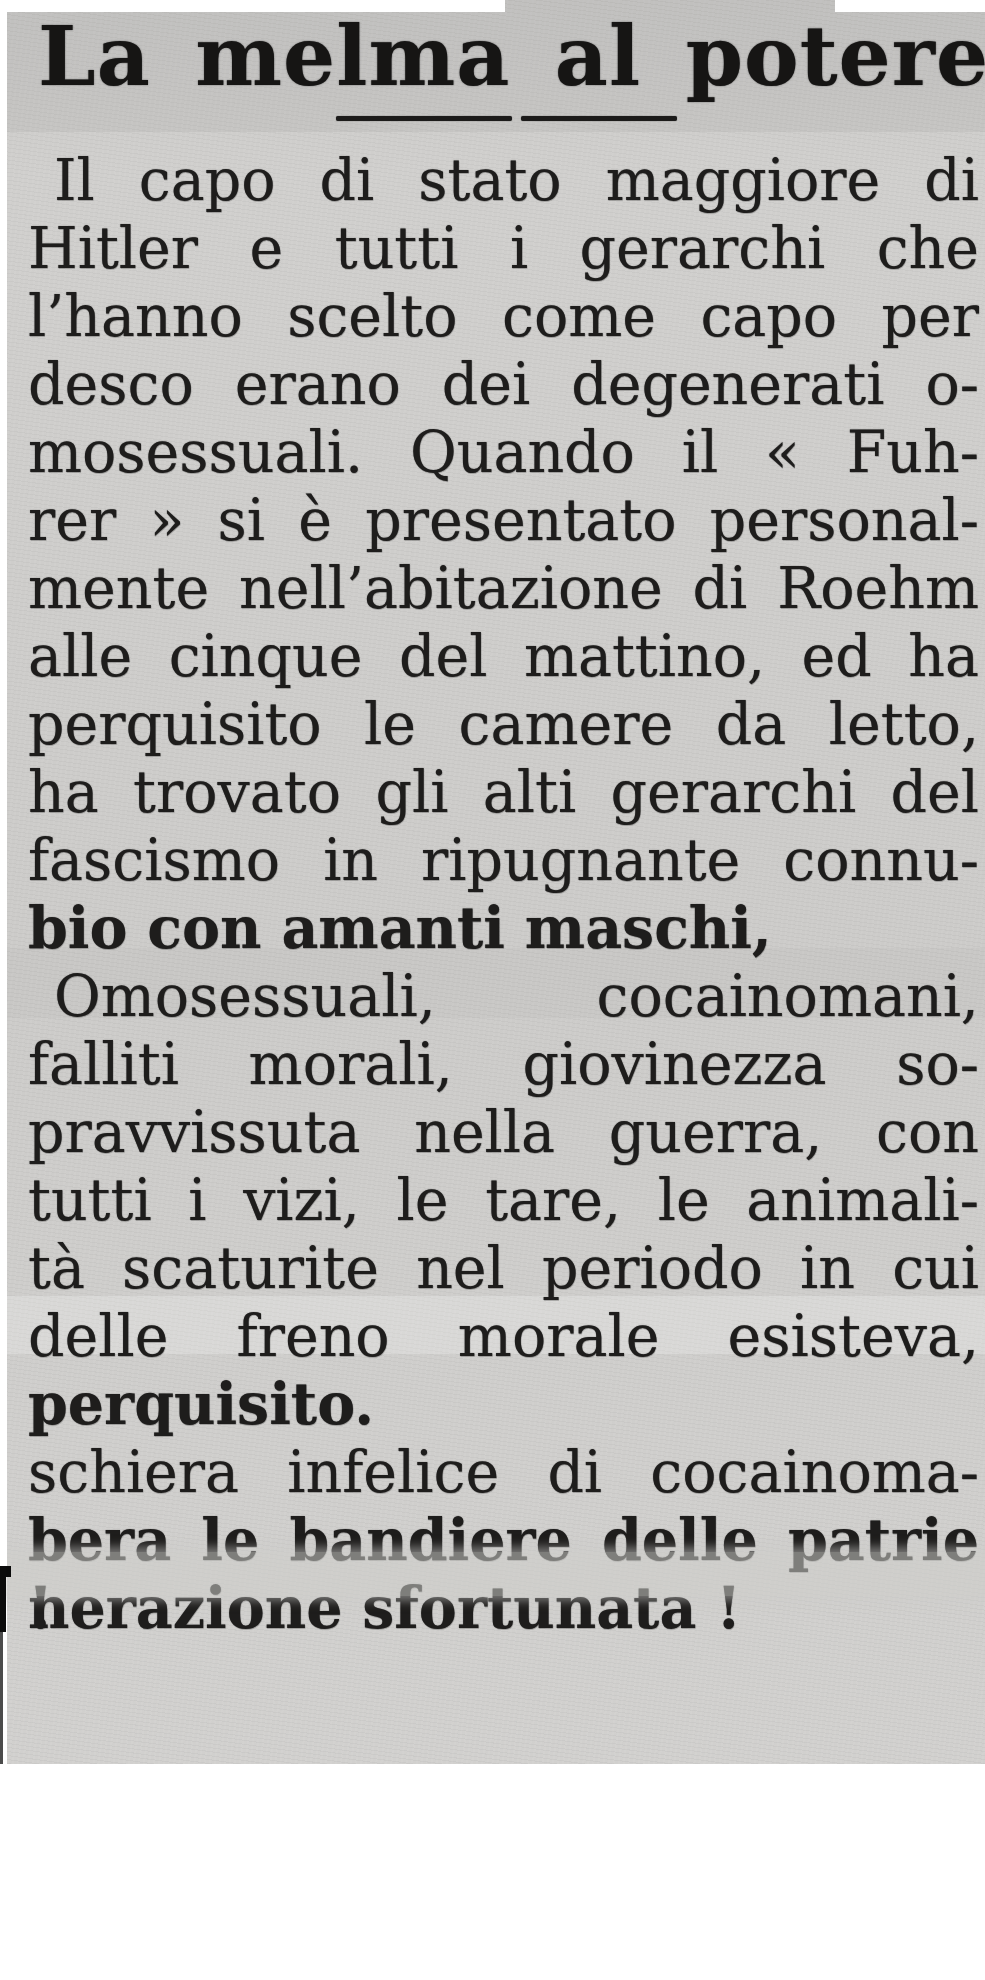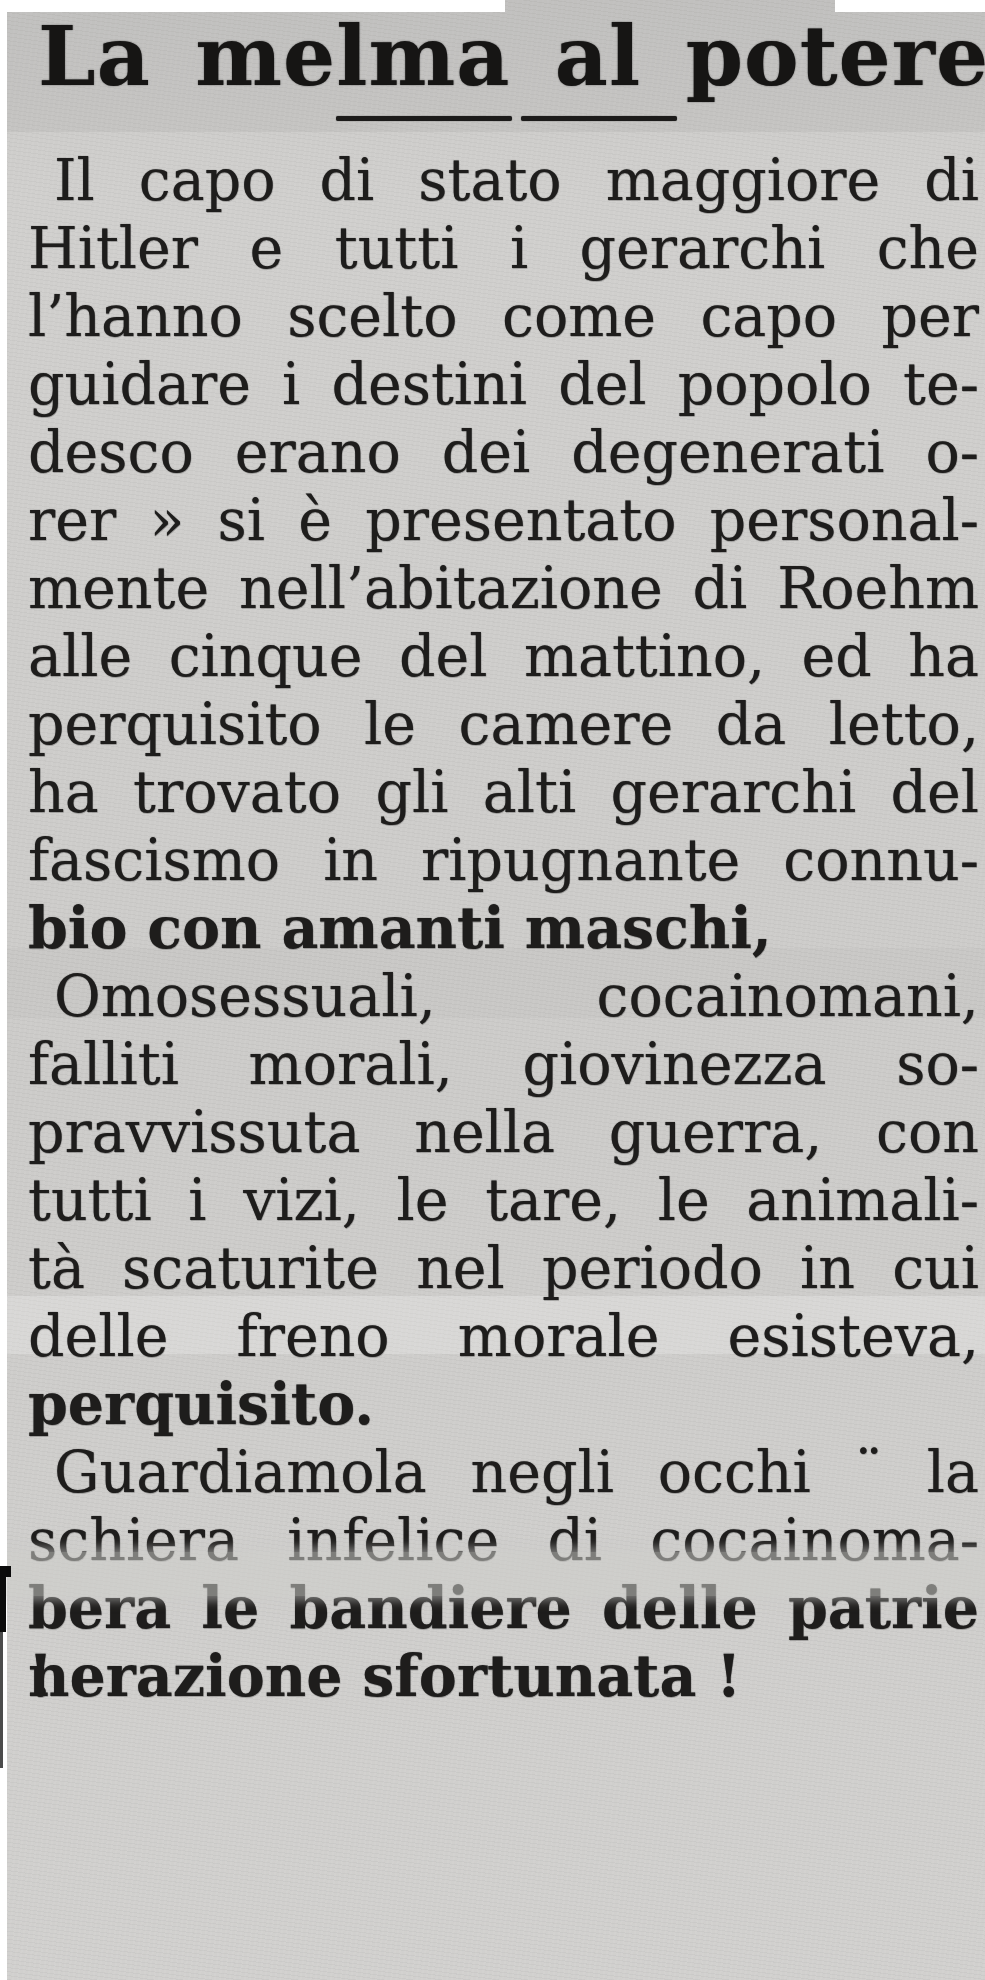--- a/index.html
+++ b/index.html
@@ -1,19 +1,19 @@
 <!DOCTYPE html>
 <html><head>
 <meta charset="utf-8">
 <style>
   html, body { margin: 0; padding: 0; background: #ffffff; }
   .page {
     position: relative;
     width: 985px;
-    height: 1980px;
+    height: 1764px;
     overflow: hidden;
     background: #ffffff;
     font-family: "DejaVu Serif", "Liberation Serif", serif;
   }
   
   .paper {
     position: absolute;
     left: 7px; top: 0; right: 0; bottom: 0;
     background-color: #cecdcb;
     background-image:
@@ -87,37 +87,36 @@
 
   <div class="text-layer">
     <h1 class="title">La melma al potere</h1>
     <div class="rule rule-left"></div>
     <div class="rule rule-right"></div>
 
     <div class="article-body">
       <div class="line indent">Il capo di stato maggiore di</div>
       <div class="line">Hitler e tutti i gerarchi che</div>
       <div class="line">l’hanno scelto come capo per</div>
-      <div class="line">guidare i destini del popolo te-</div>
       <div class="line">desco erano dei degenerati o-</div>
+      <div class="line">mosessuali. Quando il « Fuh-</div>
       <div class="line">rer » si è presentato personal-</div>
       <div class="line">mente nell’abitazione di Roehm</div>
       <div class="line">alle cinque del mattino, ed ha</div>
       <div class="line">perquisito le camere da letto,</div>
       <div class="line">ha trovato gli alti gerarchi del</div>
       <div class="line">fascismo in ripugnante connu-</div>
       <div class="line end">bio con amanti maschi,</div>
       <div class="line indent">Omosessuali, cocainomani,</div>
       <div class="line">falliti morali, giovinezza so-</div>
       <div class="line">pravvissuta nella guerra, con</div>
       <div class="line">tutti i vizi, le tare, le animali-</div>
       <div class="line">tà scaturite nel periodo in cui</div>
       <div class="line">delle freno morale esisteva,</div>
       <div class="line end">perquisito.</div>
-      <div class="line indent">Guardiamola negli occhi ¨ la</div>
       <div class="line">schiera infelice di cocainoma-</div>
       <div class="line end">bera le bandiere delle patrie !</div>
       <div class="line end">nerazione sfortunata !</div>
     </div>
   </div>
 
   <div class="fade-band"></div>
 
   <div class="edge edge-left-white"></div>
   <div class="edge edge-top-white-1"></div>

